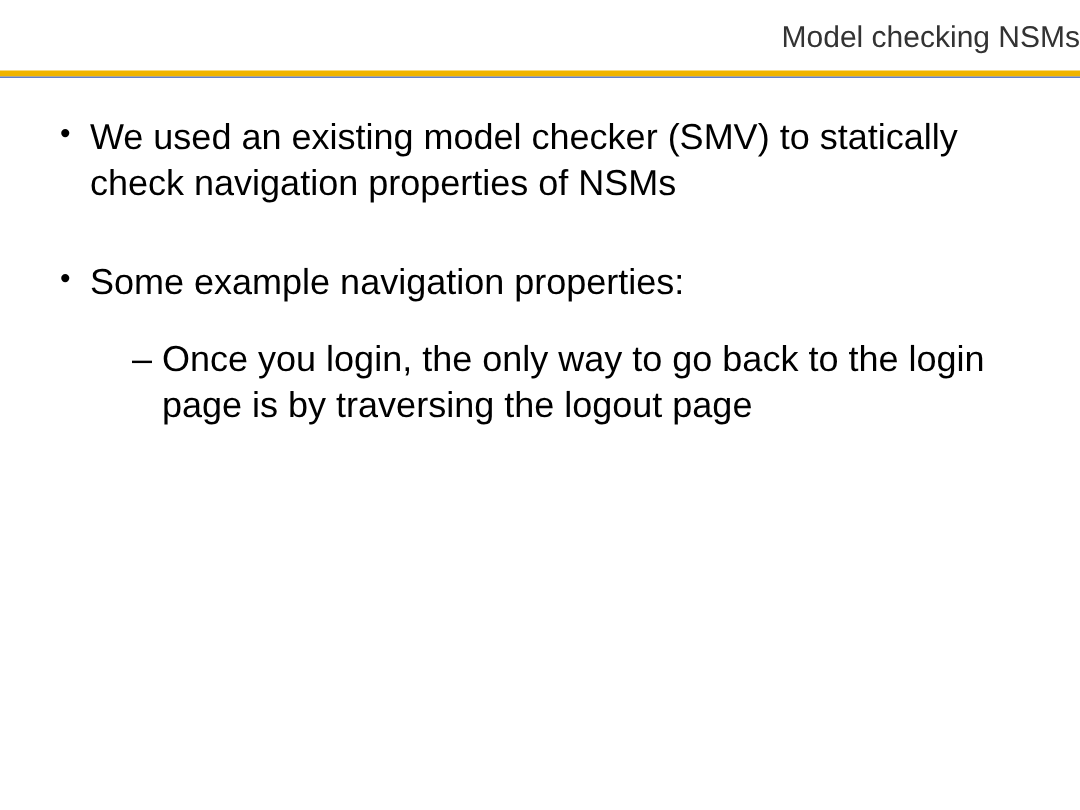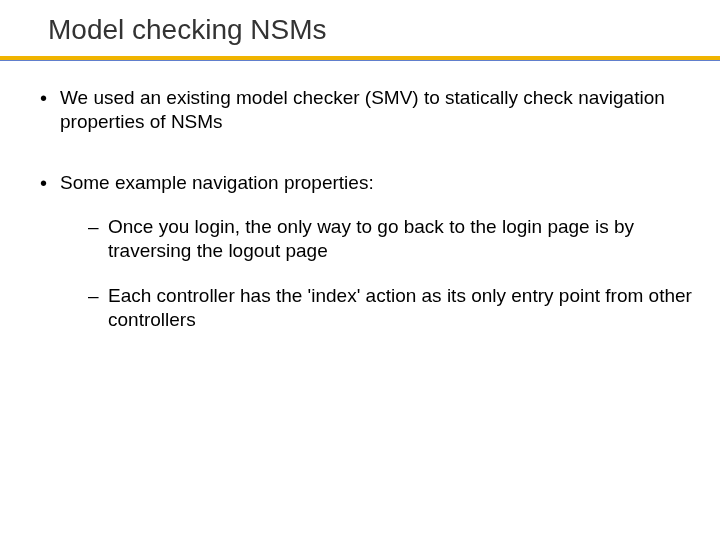--- a/index.html
+++ b/index.html
@@ -9,23 +9,24 @@
     background: #ffffff;
     font-family: Arial, Helvetica, sans-serif;
     color: #000;
     overflow: hidden;
     position: relative;
   }
   .title-wrap {
     padding: 14px 0 0 48px;
   }
   .title {
-    font-size: 28px;
+    font-size: 20px;
     font-weight: 400;
     color: #333;
+    text-align: right;
   }
   .underline {
     position: relative;
     margin-top: 10px;
     height: 6px;
   }
   .underline .gold {
     position: absolute;
     left: 0; top: 0;
     width: 100%;
@@ -35,21 +36,21 @@
   .underline .blue {
     position: absolute;
     left: 0; top: 4px;
     width: 100%;
     height: 1px;
     background: #3a5fbf;
     opacity: 0.8;
   }
   .content {
     padding: 24px 16px 0 40px;
-    font-size: 19px;
+    font-size: 24px;
     line-height: 1.28;
   }
   .content ul { list-style: none; }
   .b1 {
     margin-bottom: 36px;
     padding-left: 20px;
     position: relative;
   }
   .b1::before {
     content: "•";
@@ -86,19 +87,16 @@
   <ul>
     <li class="b1">
       <span class="b1-text">We used an existing model checker (SMV) to statically check navigation properties of NSMs</span>
     </li>
     <li class="b1">
       <span class="b1-text">Some example navigation properties:</span>
       <ul>
         <li class="b2">
           <span class="b2-text">Once you login, the only way to go back to the login page is by traversing the logout page</span>
         </li>
-        <li class="b2">
-          <span class="b2-text">Each controller has the 'index' action as its only entry point from other controllers</span>
-        </li>
       </ul>
     </li>
   </ul>
 </div>
 
 </body></html>

